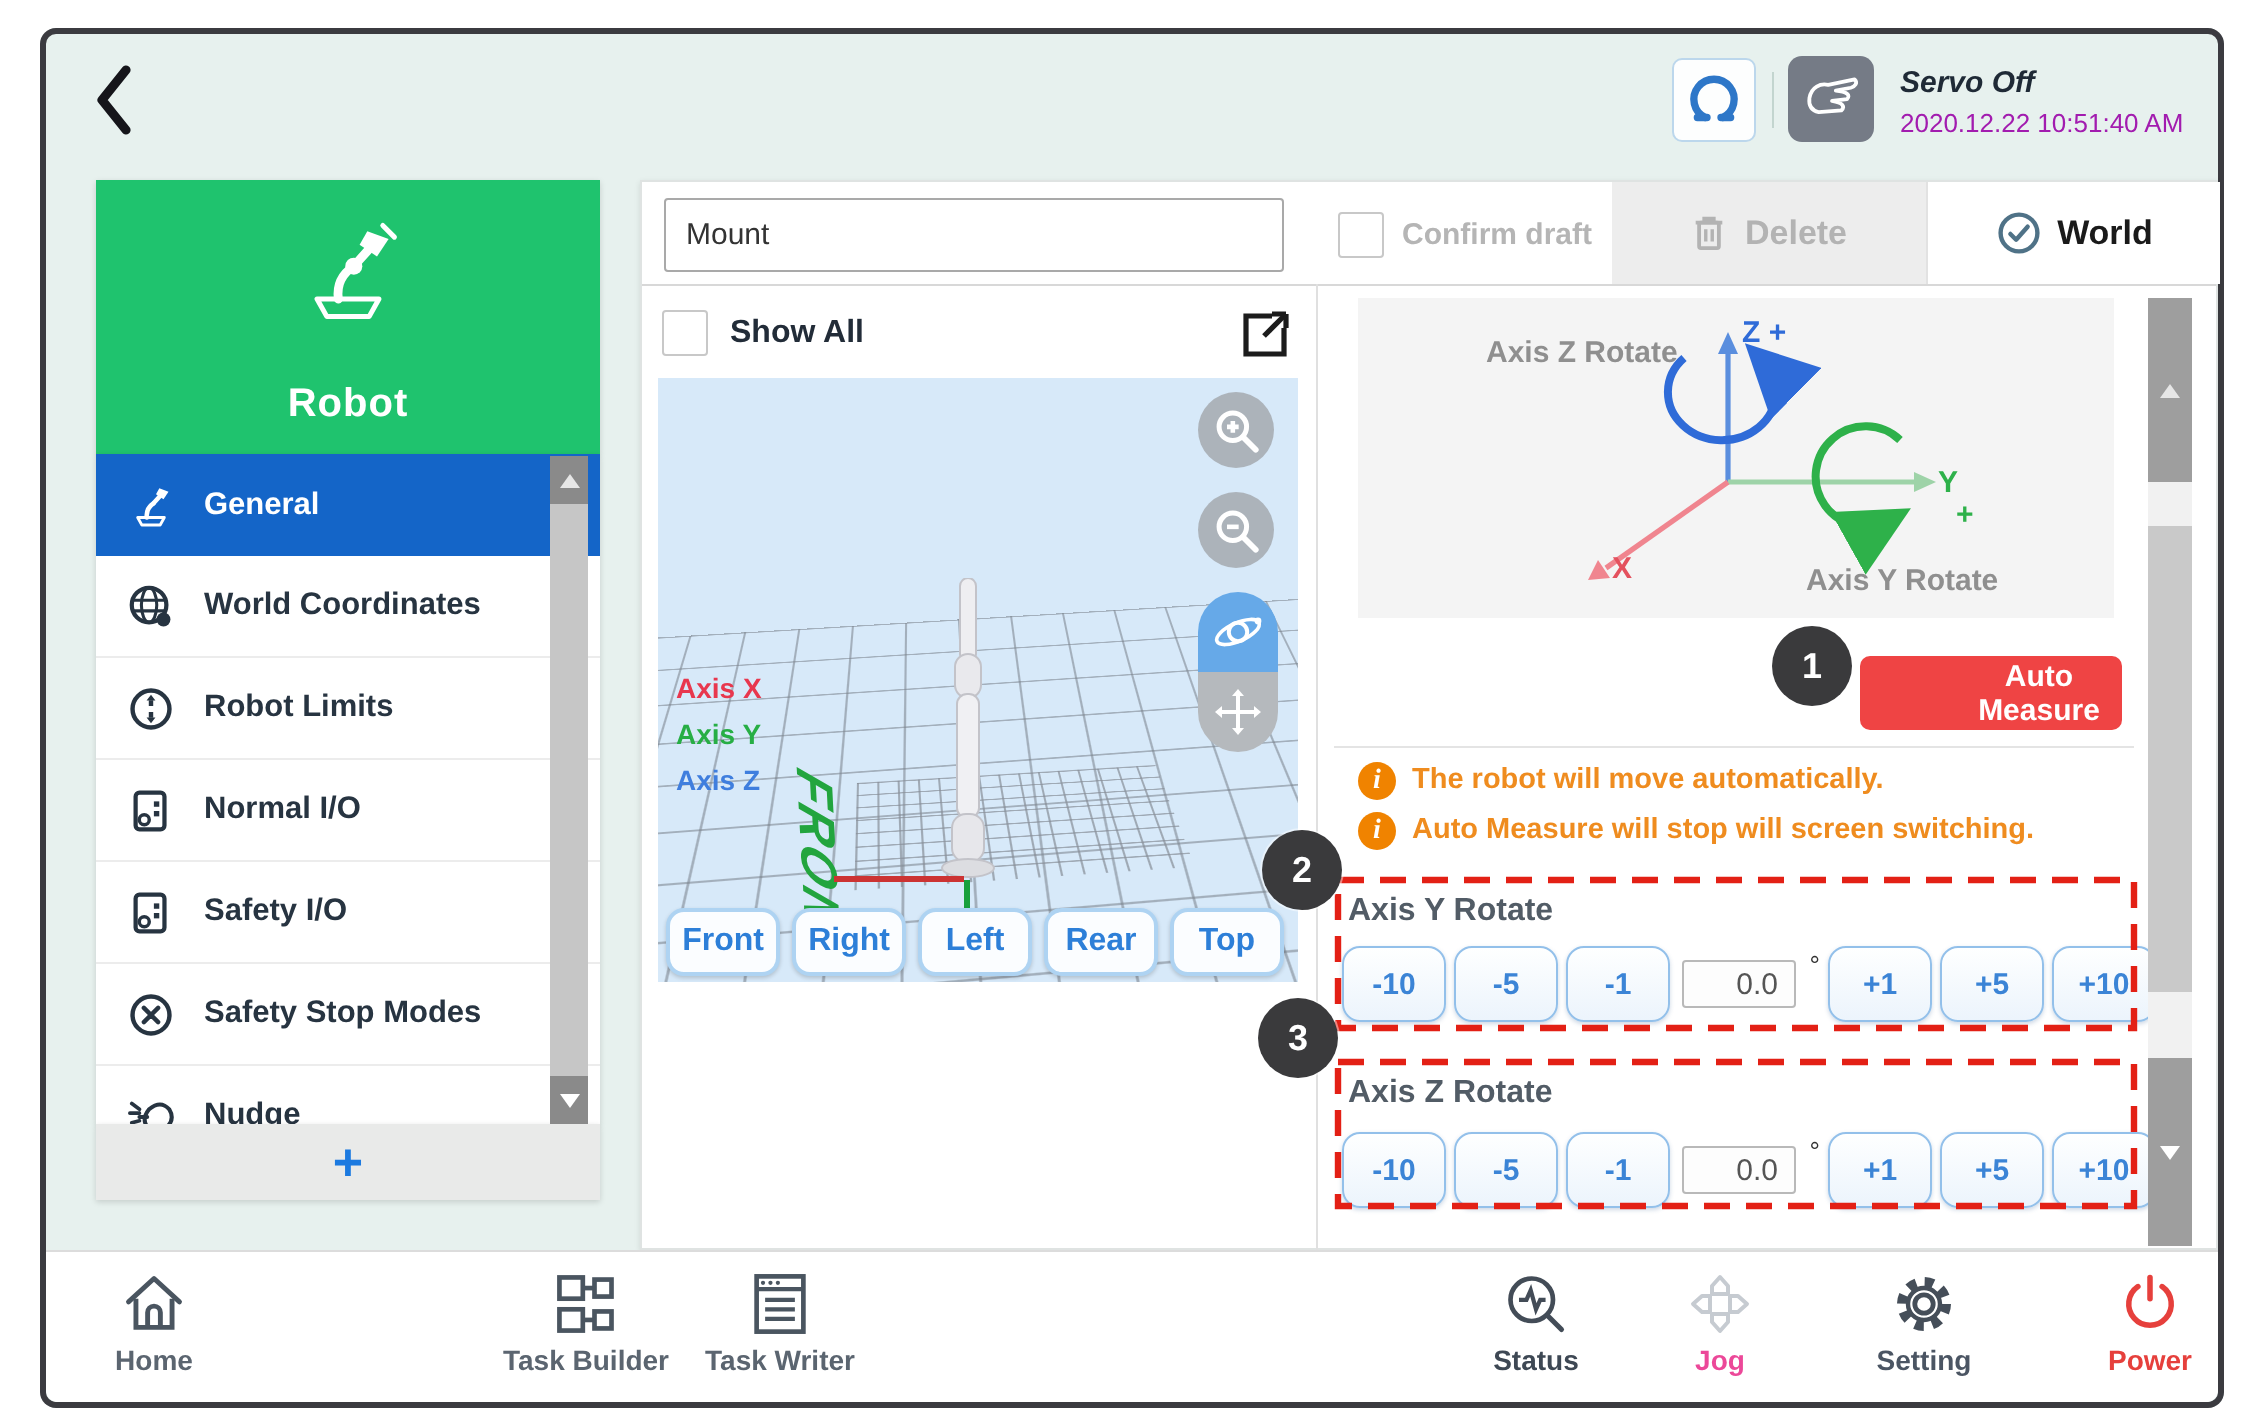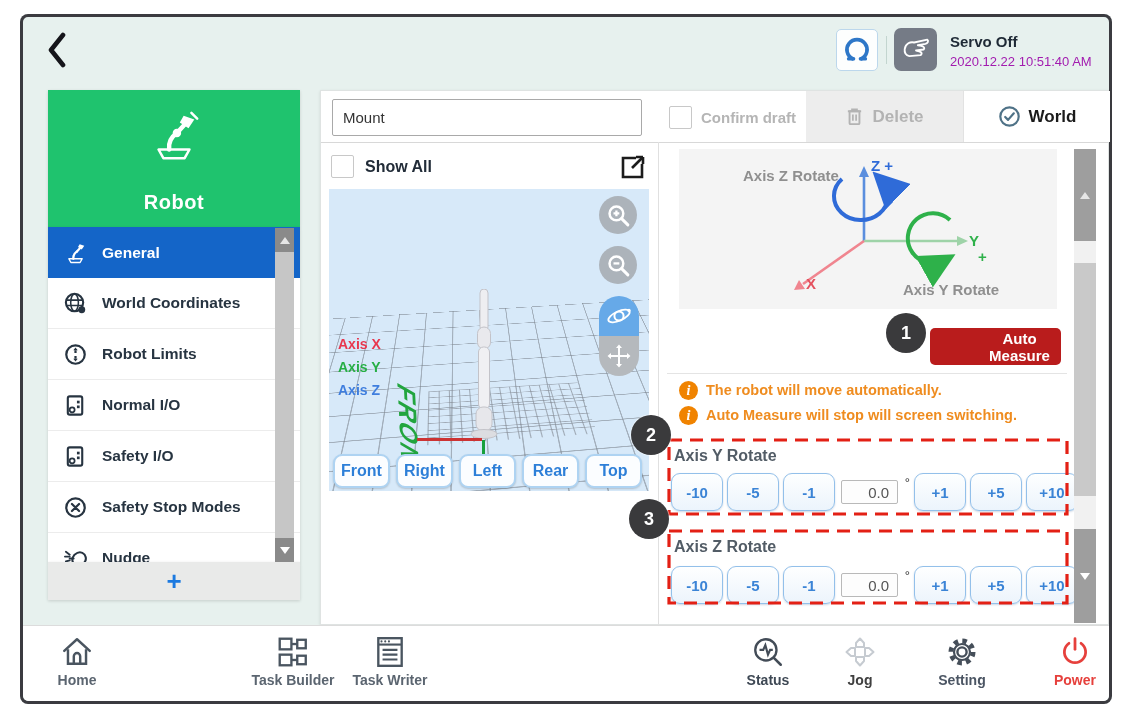--- a/index.html
+++ b/index.html
@@ -6,21 +6,21 @@
   body { background:#fff; font-family:"Liberation Sans", sans-serif; }
   .stage { position:relative; width:1134px; height:709px; background:#fff; overflow:hidden; }
   .abs { position:absolute; }
   .frame { position:absolute; left:20px; top:14px; width:1092px; height:690px;
            background:#e7f1ee; border-radius:8px; box-shadow: inset 0 0 0 3px #3b3b40; }
   
   .iconbtn { display:flex; align-items:center; justify-content:center; cursor:pointer; }
   .reset-btn { left:816px; top:15px; width:42px; height:42px; background:#fdfefe; border:1.5px solid #bcd7ec; border-radius:5px; }
   .tb-sep { left:866px; top:22px; width:1px; height:28px; background:#c3d5cf; }
   .hand-btn { left:874px; top:14px; width:43px; height:43px; background:#757b86; border-radius:7px; }
-  .servo { left:930px; top:19px; font-size:15px; font-weight:bold; color:#1f2a36; }
+  .servo { left:930px; top:19px; font-size:15px; font-weight:bold; color:#1f2a36;font-style:italic; }
   .dtime { left:930px; top:40px; font-size:13px; color:#a21caf; }
   
   .sb-head { left:28px; top:76px; width:252px; height:137px; background:#1fc36e; color:#fff; box-shadow:0 1px 3px rgba(0,0,0,.15); }
   .sb-title { position:absolute; left:0; bottom:13px; width:100%; text-align:center; font-size:20px; font-weight:bold; letter-spacing:.5px; }
   .sb-list { left:28px; top:213px; width:252px; height:335px; background:#fff; overflow:hidden; box-shadow:0 1px 3px rgba(0,0,0,.15); }
   .sb-item { height:51px; display:flex; align-items:center; padding:0 10px 0 14px; border-bottom:1px solid #ececec; color:#273441; background:#fff; cursor:pointer; }
   .sb-item .icn { width:27px; height:27px; margin-right:13px; flex:0 0 auto; display:flex; align-items:center; justify-content:center; }
   .sb-item .lbl { font-size:15.5px; font-weight:bold; flex:1; white-space:nowrap; }
   .sb-item.active { background:#1465c8; color:#fff; border-bottom:none; }
   .sb-foot { left:28px; top:548px; width:252px; height:38px; background:#e9eae9; display:flex; align-items:center; justify-content:center; cursor:pointer; box-shadow:0 1px 3px rgba(0,0,0,.15); }
@@ -55,21 +55,21 @@
   .front-lbl { left:92px; top:206px; font-size:25px; font-weight:bold; letter-spacing:2px; color:#22a53e;
     transform: rotate(87deg) skewX(-33deg); transform-origin:0 0; }
   .zbtn { width:38px; height:38px; border-radius:50%; background:rgba(164,169,175,.85); }
   .pill-top { left:270px; top:107px; width:40px; height:40px; background:#66a9e8; border-radius:20px 20px 0 0; }
   .pill-bot { left:270px; top:147px; width:40px; height:40px; background:#b5b9bd; border-radius:0 0 20px 20px; }
   .viewbtn { top:363px; width:57px; height:34px; background:#fbfdff; border:2px solid #aed3f2; border-radius:9px;
     color:#2d7fd8; font-size:16px; font-weight:bold; display:flex; align-items:center; justify-content:center;
     box-shadow:0 1px 2px rgba(0,0,0,.18); z-index:2; cursor:pointer; font-family:"Liberation Sans",sans-serif; }
   .vdiv { left:337px; top:51px; width:1px; height:484px; background:#e0e0e0; }
   
-  .automeasure { left:609px; top:237px; width:131px; height:37px; background:#b91c1c; border:none; border-radius:5px;
+  .automeasure { left:609px; top:237px; width:131px; height:37px; background:#ef4444; border:none; border-radius:5px;
     color:#fff; font-size:15px; font-weight:bold; cursor:pointer; font-family:"Liberation Sans",sans-serif;padding-left:48px; }
   .info-ic { width:19px; height:19px; border-radius:50%; background:#f08300; color:#fff; font-family:"Liberation Serif",serif;
     font-style:italic; font-weight:bold; font-size:14px; display:flex; align-items:center; justify-content:center; }
   .info-ic::before { content:"i"; }
   .info-txt { font-size:14.5px; color:#ef8c1f; font-weight:bold; }
   .rot-title { font-size:16px; font-weight:bold; color:#525c66; }
   .rot-row { display:flex; align-items:center; gap:4px; }
   .rbtn { width:52px; height:38px; border:1.6px solid #93c0ea; border-radius:9px;
     background:linear-gradient(#feffff,#ecf4fc); color:#3b84d6; font-weight:bold; font-size:15px;
     box-shadow:0 1px 2px rgba(60,100,150,.25); cursor:pointer; font-family:"Liberation Sans",sans-serif; }
@@ -83,21 +83,21 @@
   .vscroll { left:753px; top:58px; width:22px; height:474px; background:#f1f1f1; display:flex; flex-direction:column; }
   .vs-dark { background:#9e9e9e; display:flex; align-items:center; justify-content:center; flex:0 0 auto; }
   .vs-mid { background:#c9c9c9; flex:0 0 auto; }
   .vs-gap { background:#f1f1f1; flex:0 0 auto; }
   
   .nav { position:absolute; left:3px; right:3px; top:611px; bottom:3px; background:#fff; border-top:1px solid #dcdcdc; border-radius:0 0 6px 6px; }
   .nav-item { position:absolute; top:5px; width:150px; text-align:center; cursor:pointer; }
   .nav-item .nicon { height:38px; display:flex; align-items:flex-end; justify-content:center; }
   .nav-item .nlbl { margin-top:3px; font-size:14px; font-weight:bold; color:#5b6570; }
   .nav-item.active .nlbl { color:#1fb5c4; }
-  .nav-item.disabled .nlbl { color:#404040; }
+  .nav-item.disabled .nlbl { color:#ec4899; }
   .nav-item.power .nlbl { color:#e6403c; }
 </style>
 </head>
 <body>
 
 <div class="stage">
   <div class="frame">
 
     <div class="abs iconbtn" style="left:24px;top:17px;width:26px;height:38px;">
       <svg width="22" height="36" viewBox="0 0 22 36">

